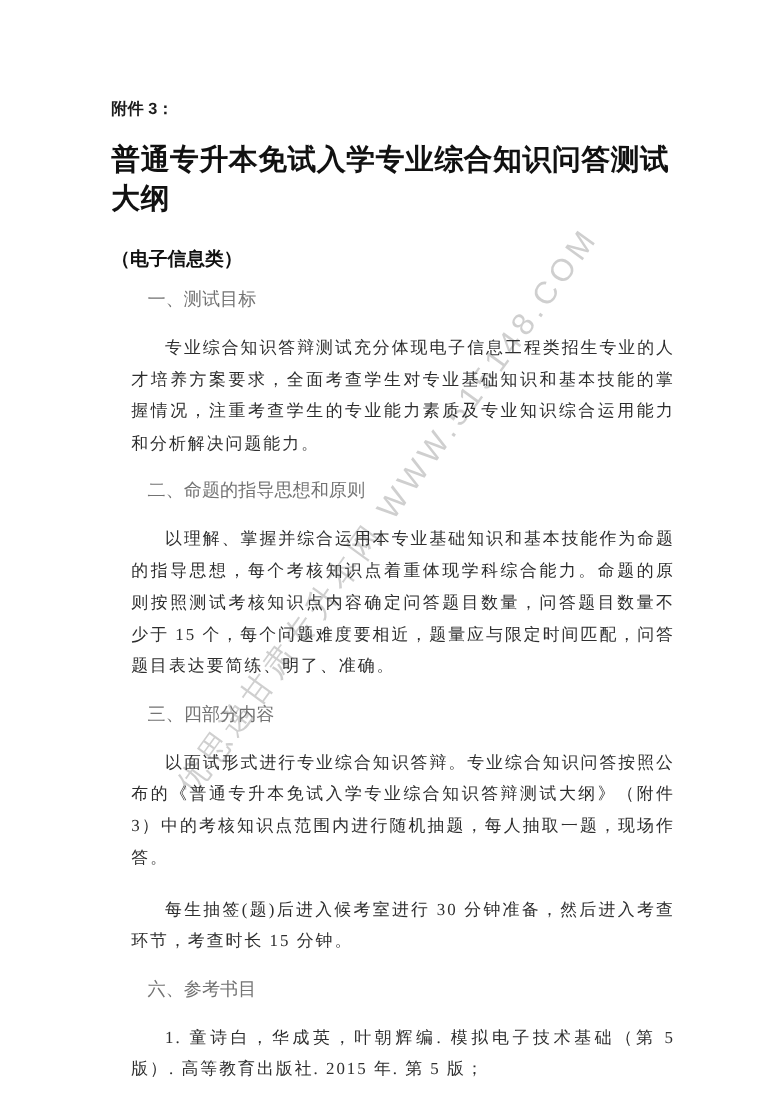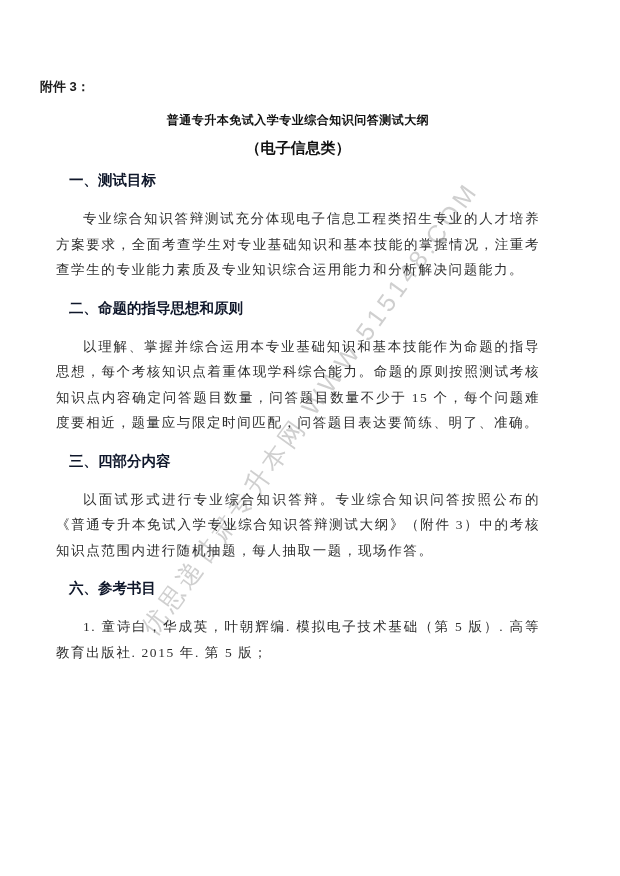--- a/index.html
+++ b/index.html
@@ -12,52 +12,52 @@
     width: 620px;
     height: 876px;
     background: #ffffff;
     overflow: hidden;
     color: #262626;
     font-family: "Liberation Serif", "DejaVu Serif", serif;
   }
   .content {
     position: relative;
     z-index: 2;
-    padding: 78px 64px 0 40px;
+    padding: 78px 64px 0 89px;
   }
   .attachment-label {
     font-family: "Liberation Sans", "DejaVu Sans", sans-serif;
     font-weight: bold;
     font-size: 13px;
     color: #1c1c1c;
   }
   .doc-title {
     margin-top: 16px;
-    text-align: center;
+    text-align: left;
     font-family: "Liberation Sans", "DejaVu Sans", sans-serif;
     font-weight: bold;
-    font-size: 12px;
+    font-size: 23px;
     letter-spacing: 0.5px;
     color: #111111;
   }
   .doc-subtitle {
-    margin-top: 10px;
-    text-align: center;
+    margin-top: 24px;
+    text-align: left;
     font-family: "Liberation Sans", "DejaVu Sans", sans-serif;
     font-weight: bold;
     font-size: 15px;
     color: #111111;
   }
   .section-heading {
     margin: 13px 0 7px 0;
     text-indent: 2em;
     font-family: "Liberation Sans", "DejaVu Sans", sans-serif;
-    font-weight: bold;
+    font-weight: normal;
     font-size: 14.5px;
-    color: #0f172a;
+    color: #737373;
   }
   .para {
     margin: 16px;
     font-size: 13.5px;
     line-height: 25.5px;
     letter-spacing: 1.6px;
     text-align: justify;
     text-indent: 2em;
     color: #2e2e2e;
   }
@@ -102,20 +102,21 @@
       <div class="section-heading">二、命题的指导思想和原则</div>
       <p class="para">以理解、掌握并综合运用本专业基础知识和基本技能作为命题的指导思想，每个考核知识点着重体现学科综合能力。命题的原则按照测试考核知识点内容确定问答题目数量，问答题目数量不少于 15 个，每个问题难度要相近，题量应与限定时间匹配，问答题目表达要简练、明了、准确。</p>
     </div>
 
     <div class="section">
       <div class="section-heading">三、四部分内容</div>
       <p class="para">以面试形式进行专业综合知识答辩。专业综合知识问答按照公布的《普通专升本免试入学专业综合知识答辩测试大纲》（附件 3）中的考核知识点范围内进行随机抽题，每人抽取一题，现场作答。</p>
     </div>
 
     <div class="section">
+      <p class="para">每生抽签(题)后进入候考室进行 30 分钟准备，然后进入考查环节，考查时长 15 分钟。</p>
     </div>
 
 
     <div class="section">
       <div class="section-heading">六、参考书目</div>
       <p class="para">1. 童诗白，华成英，叶朝辉编. 模拟电子技术基础（第 5 版）. 高等教育出版社. 2015 年. 第 5 版；</p>
     </div>
 
   </div>
 </div>

